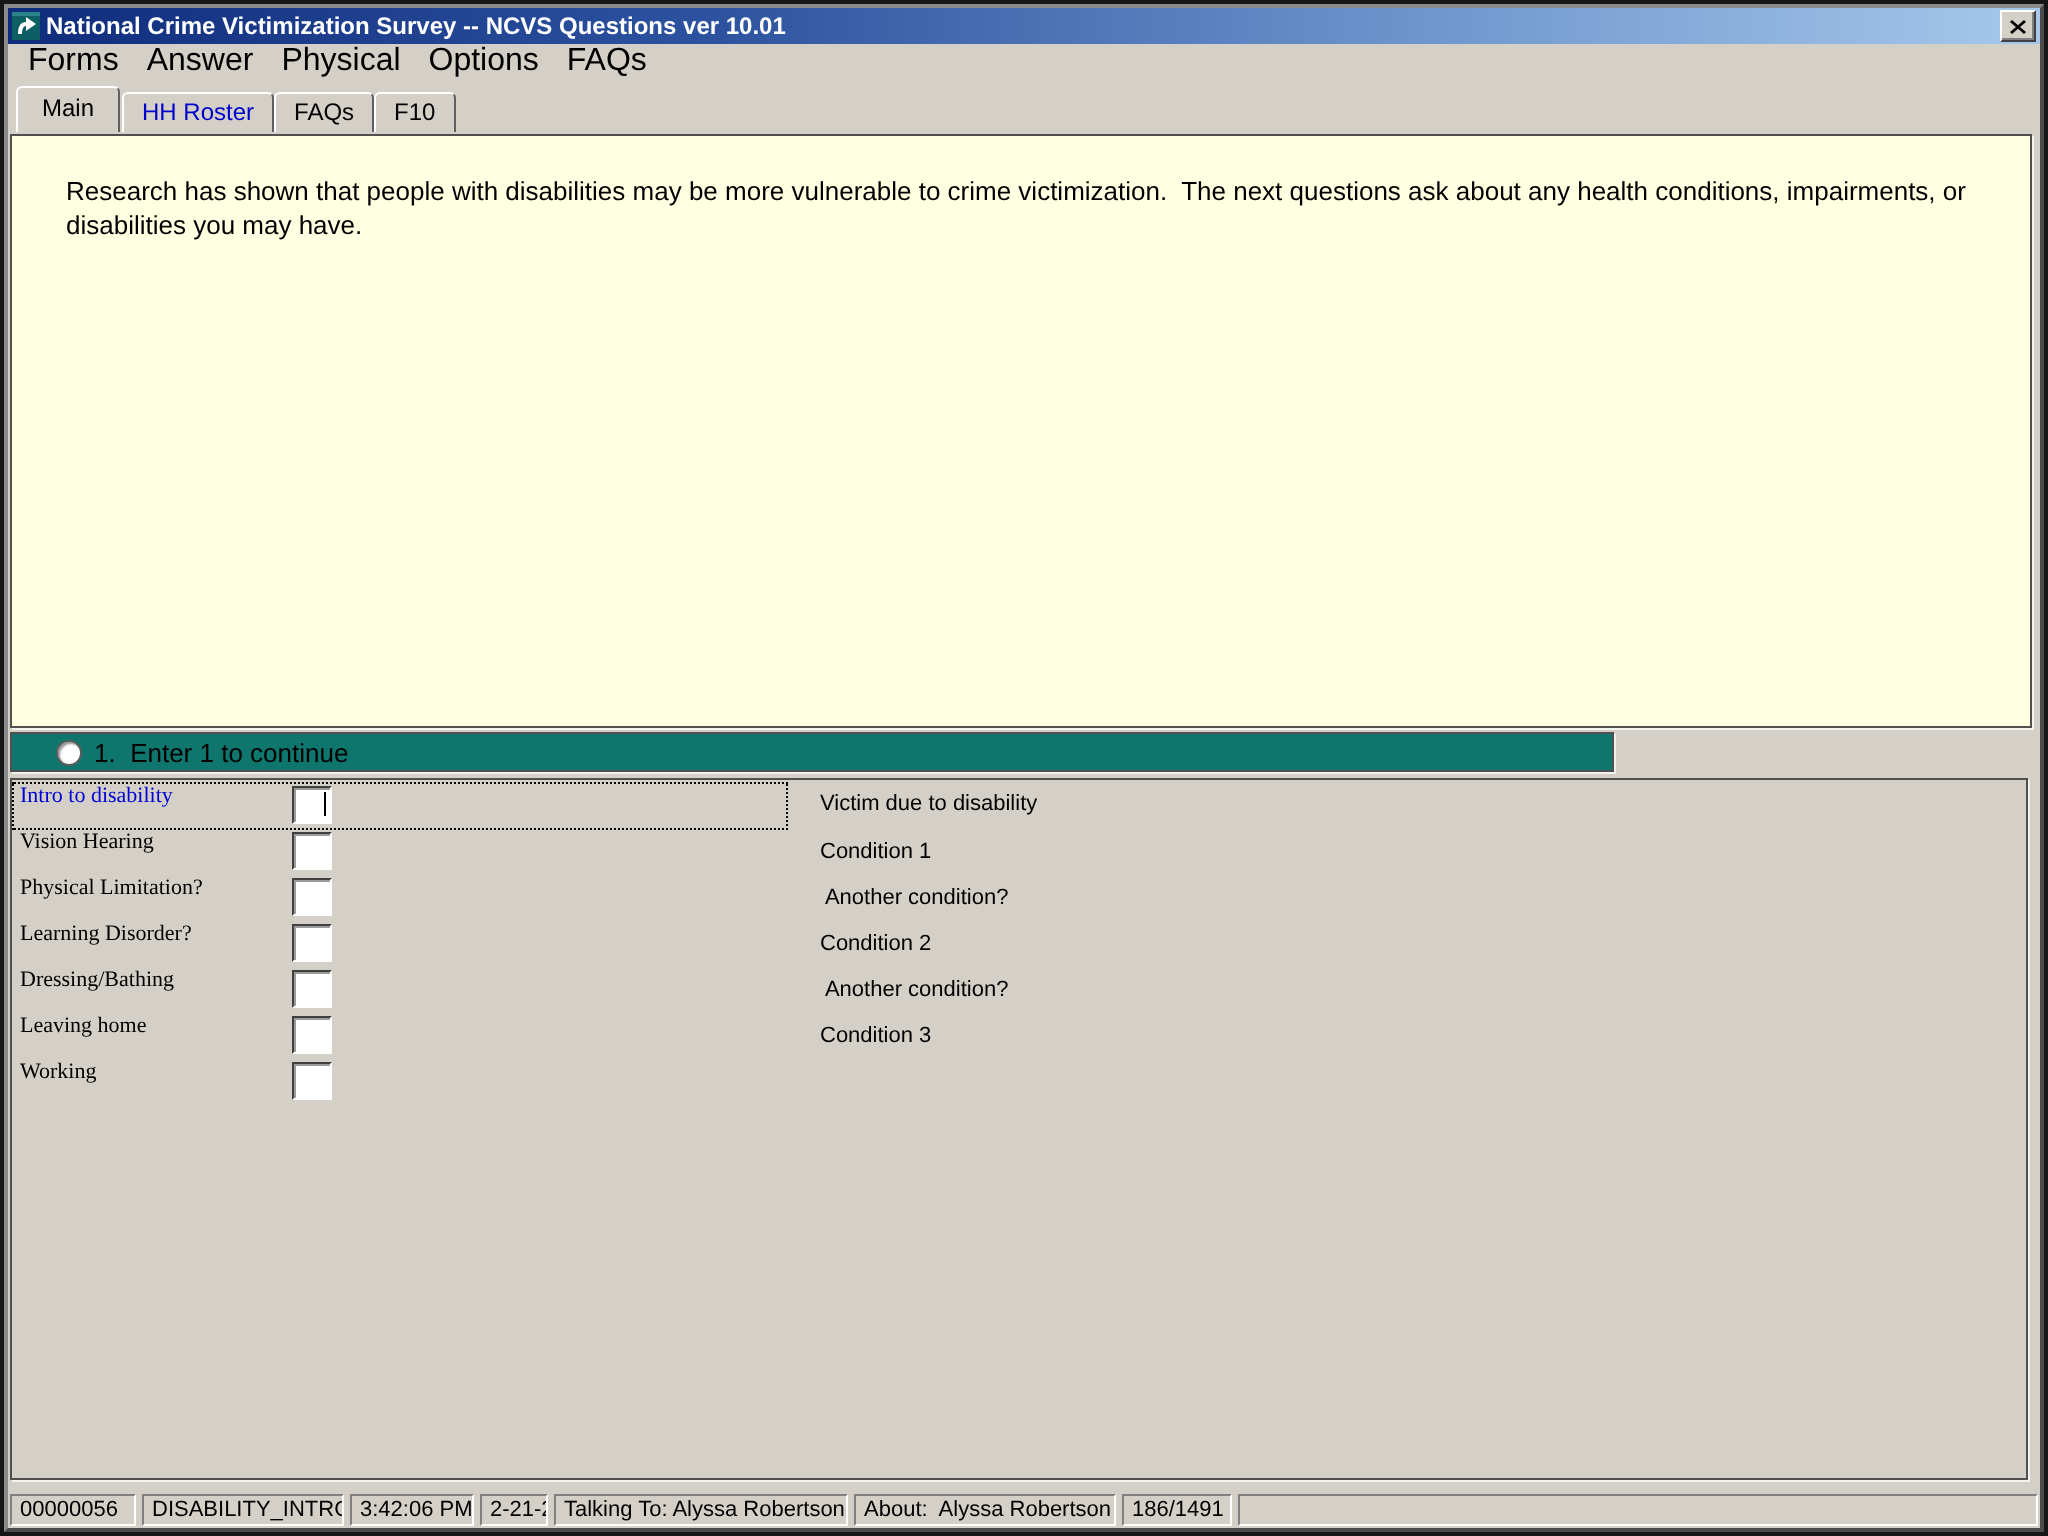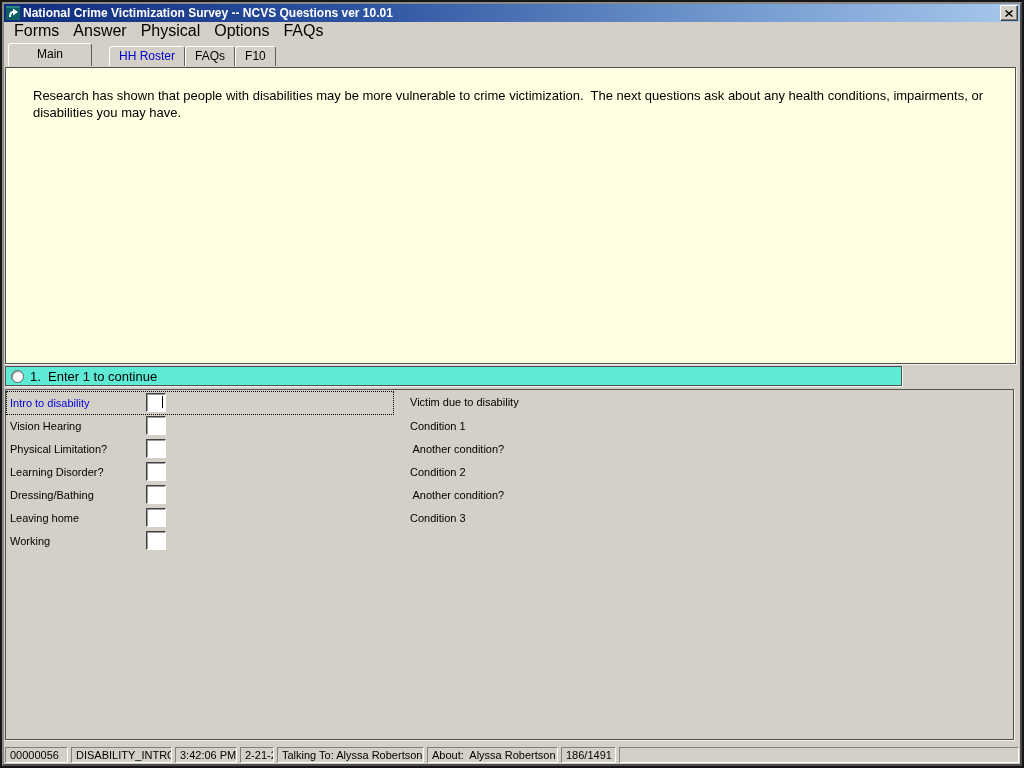--- a/index.html
+++ b/index.html
@@ -40,55 +40,55 @@
     position:absolute;left:4px;top:44px;right:4px;height:22px;
     display:flex;align-items:flex-end;padding-left:4px;
   }
   .tab{
     position:relative;height:19px;line-height:18px;padding:0 9px;
     font-size:12px;color:#000;background:#d4d0c8;
     border:1px solid #5f5f5f;border-bottom:none;
     border-top-color:#ffffff;border-left-color:#ffffff;
     border-radius:3px 3px 0 0;white-space:pre;
   }
-  .tab.active{height:22px;line-height:21px;padding:0 28px;z-index:2;margin-right:17px;}
+  .tab.active{height:22px;line-height:21px;padding:0 12px;z-index:2;margin-right:1px;}
   .tab.blue{color:#0000cc;}
 
   
   .question-panel{
     position:absolute;left:5px;top:67px;width:1009px;height:295px;
     background:#ffffe1;border:1px solid #505050;
     box-shadow:1px 1px 0 #f2f2ee;
   }
   .question-text{
     position:absolute;left:27px;top:19px;width:968px;
     font-size:13px;line-height:17px;font-weight:normal;color:#000;
     white-space:pre-wrap;
   }
 
   
   .ack-row{
-    position:absolute;left:5px;top:366px;width:897px;height:20px;
-    background:#5eead4;border:1px solid #505050;
+    position:absolute;left:5px;top:366px;width:802px;height:20px;
+    background:#0f766e;border:1px solid #505050;
     box-shadow:1px 1px 0 #f2f2ee;
-    display:flex;align-items:center;padding-left:5px;gap:6px;box-sizing:border-box;
+    display:flex;align-items:center;padding-left:22px;gap:6px;box-sizing:border-box;
   }
   .radio{
     width:11px;height:11px;border-radius:50%;background:#fff;
     border:1px solid #5c5c5c;box-shadow:inset 1px 1px 1px #9a9a9a;flex:0 0 auto;
   }
   .ack-label{font-size:13px;color:#000;white-space:pre;}
 
   
   .form-panel{
     position:absolute;left:5px;top:389px;width:1009px;height:351px;
     background:#d4d0c8;border:1px solid #505050;
     box-shadow:1px 1px 0 #f2f2ee;box-sizing:border-box;
   }
-  .form-row{position:absolute;left:1px;height:22px;display:flex;align-items:center;}
+  .form-row{position:absolute;left:1px;height:22px;display:flex;align-items:flex-start;font-family:Liberation Serif, serif;}
   .form-row.focused{left:0;width:386px;border:1px dotted #000;}
   .field-label{font-size:11px;color:#000;padding-left:3px;white-space:pre;}
   .field-label.blue{color:#0000d4;}
   .field-input{
     position:absolute;left:139px;top:1px;width:18px;height:17px;background:#ffffff;
     border:1px solid;border-color:#404040 #ffffff #ffffff #404040;
     box-shadow:inset 1px 1px 0 #9b9b9b;
   }
   .caret{position:absolute;right:2px;top:2px;width:1px;height:12px;background:#000;}
   .right-label{

